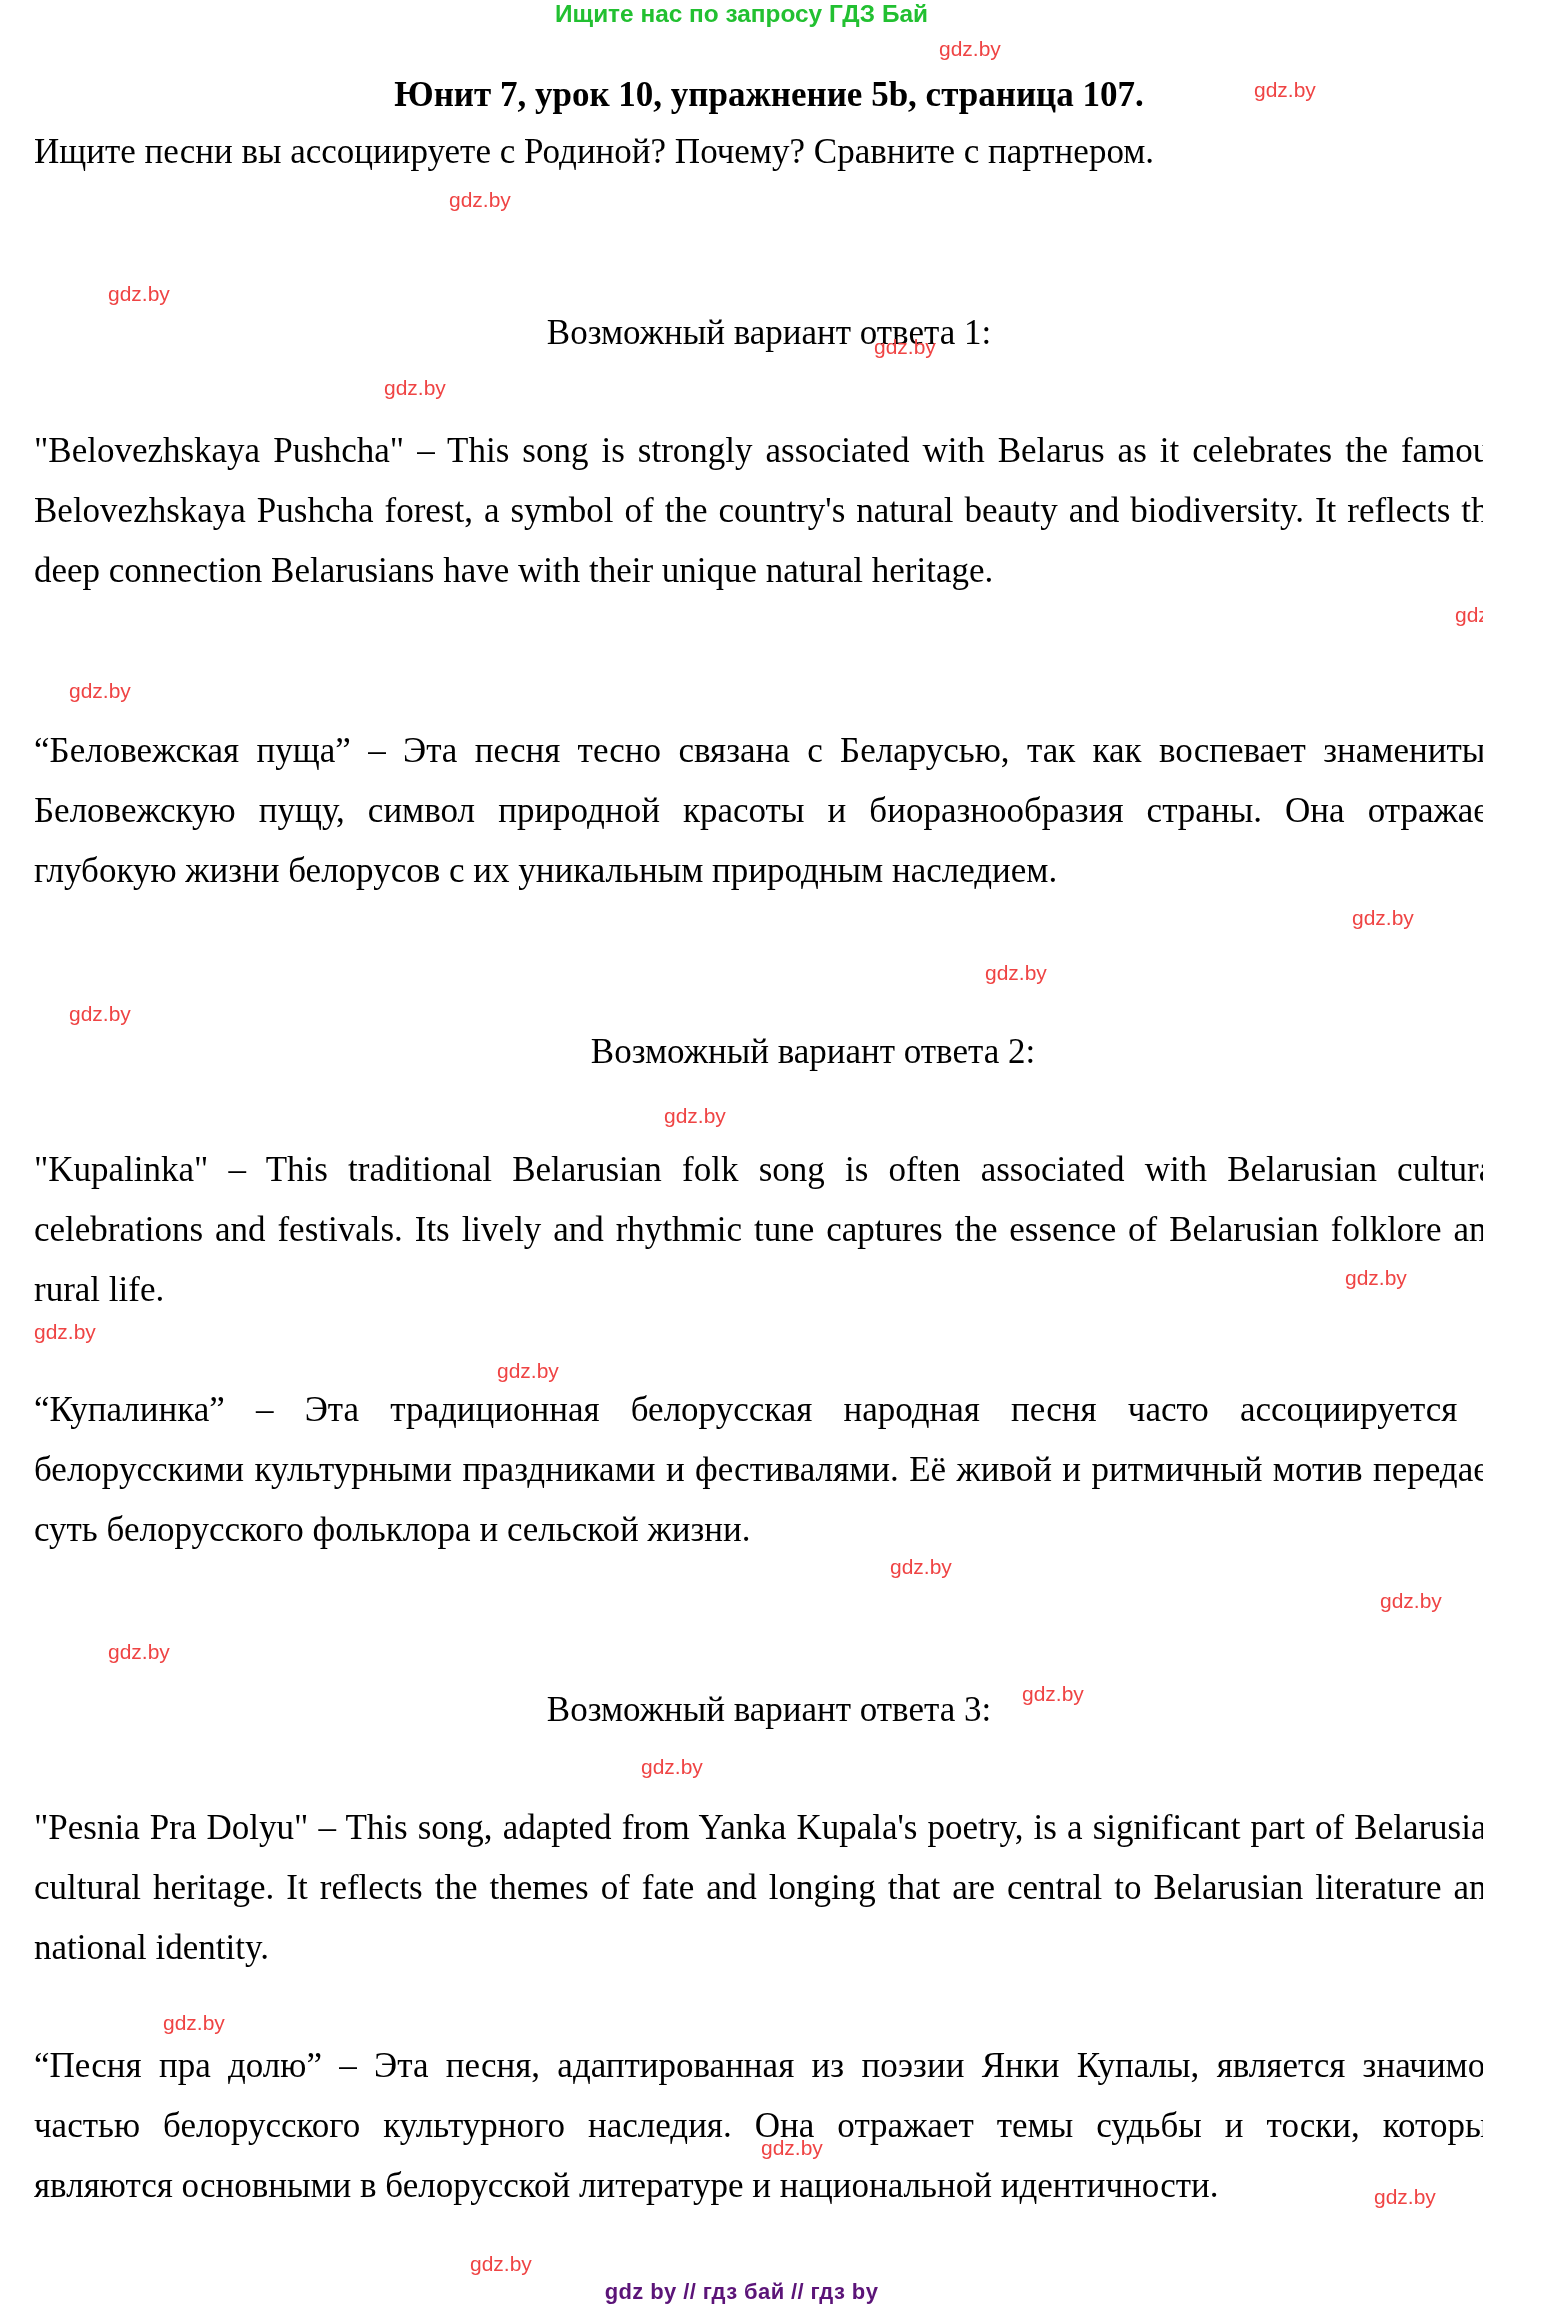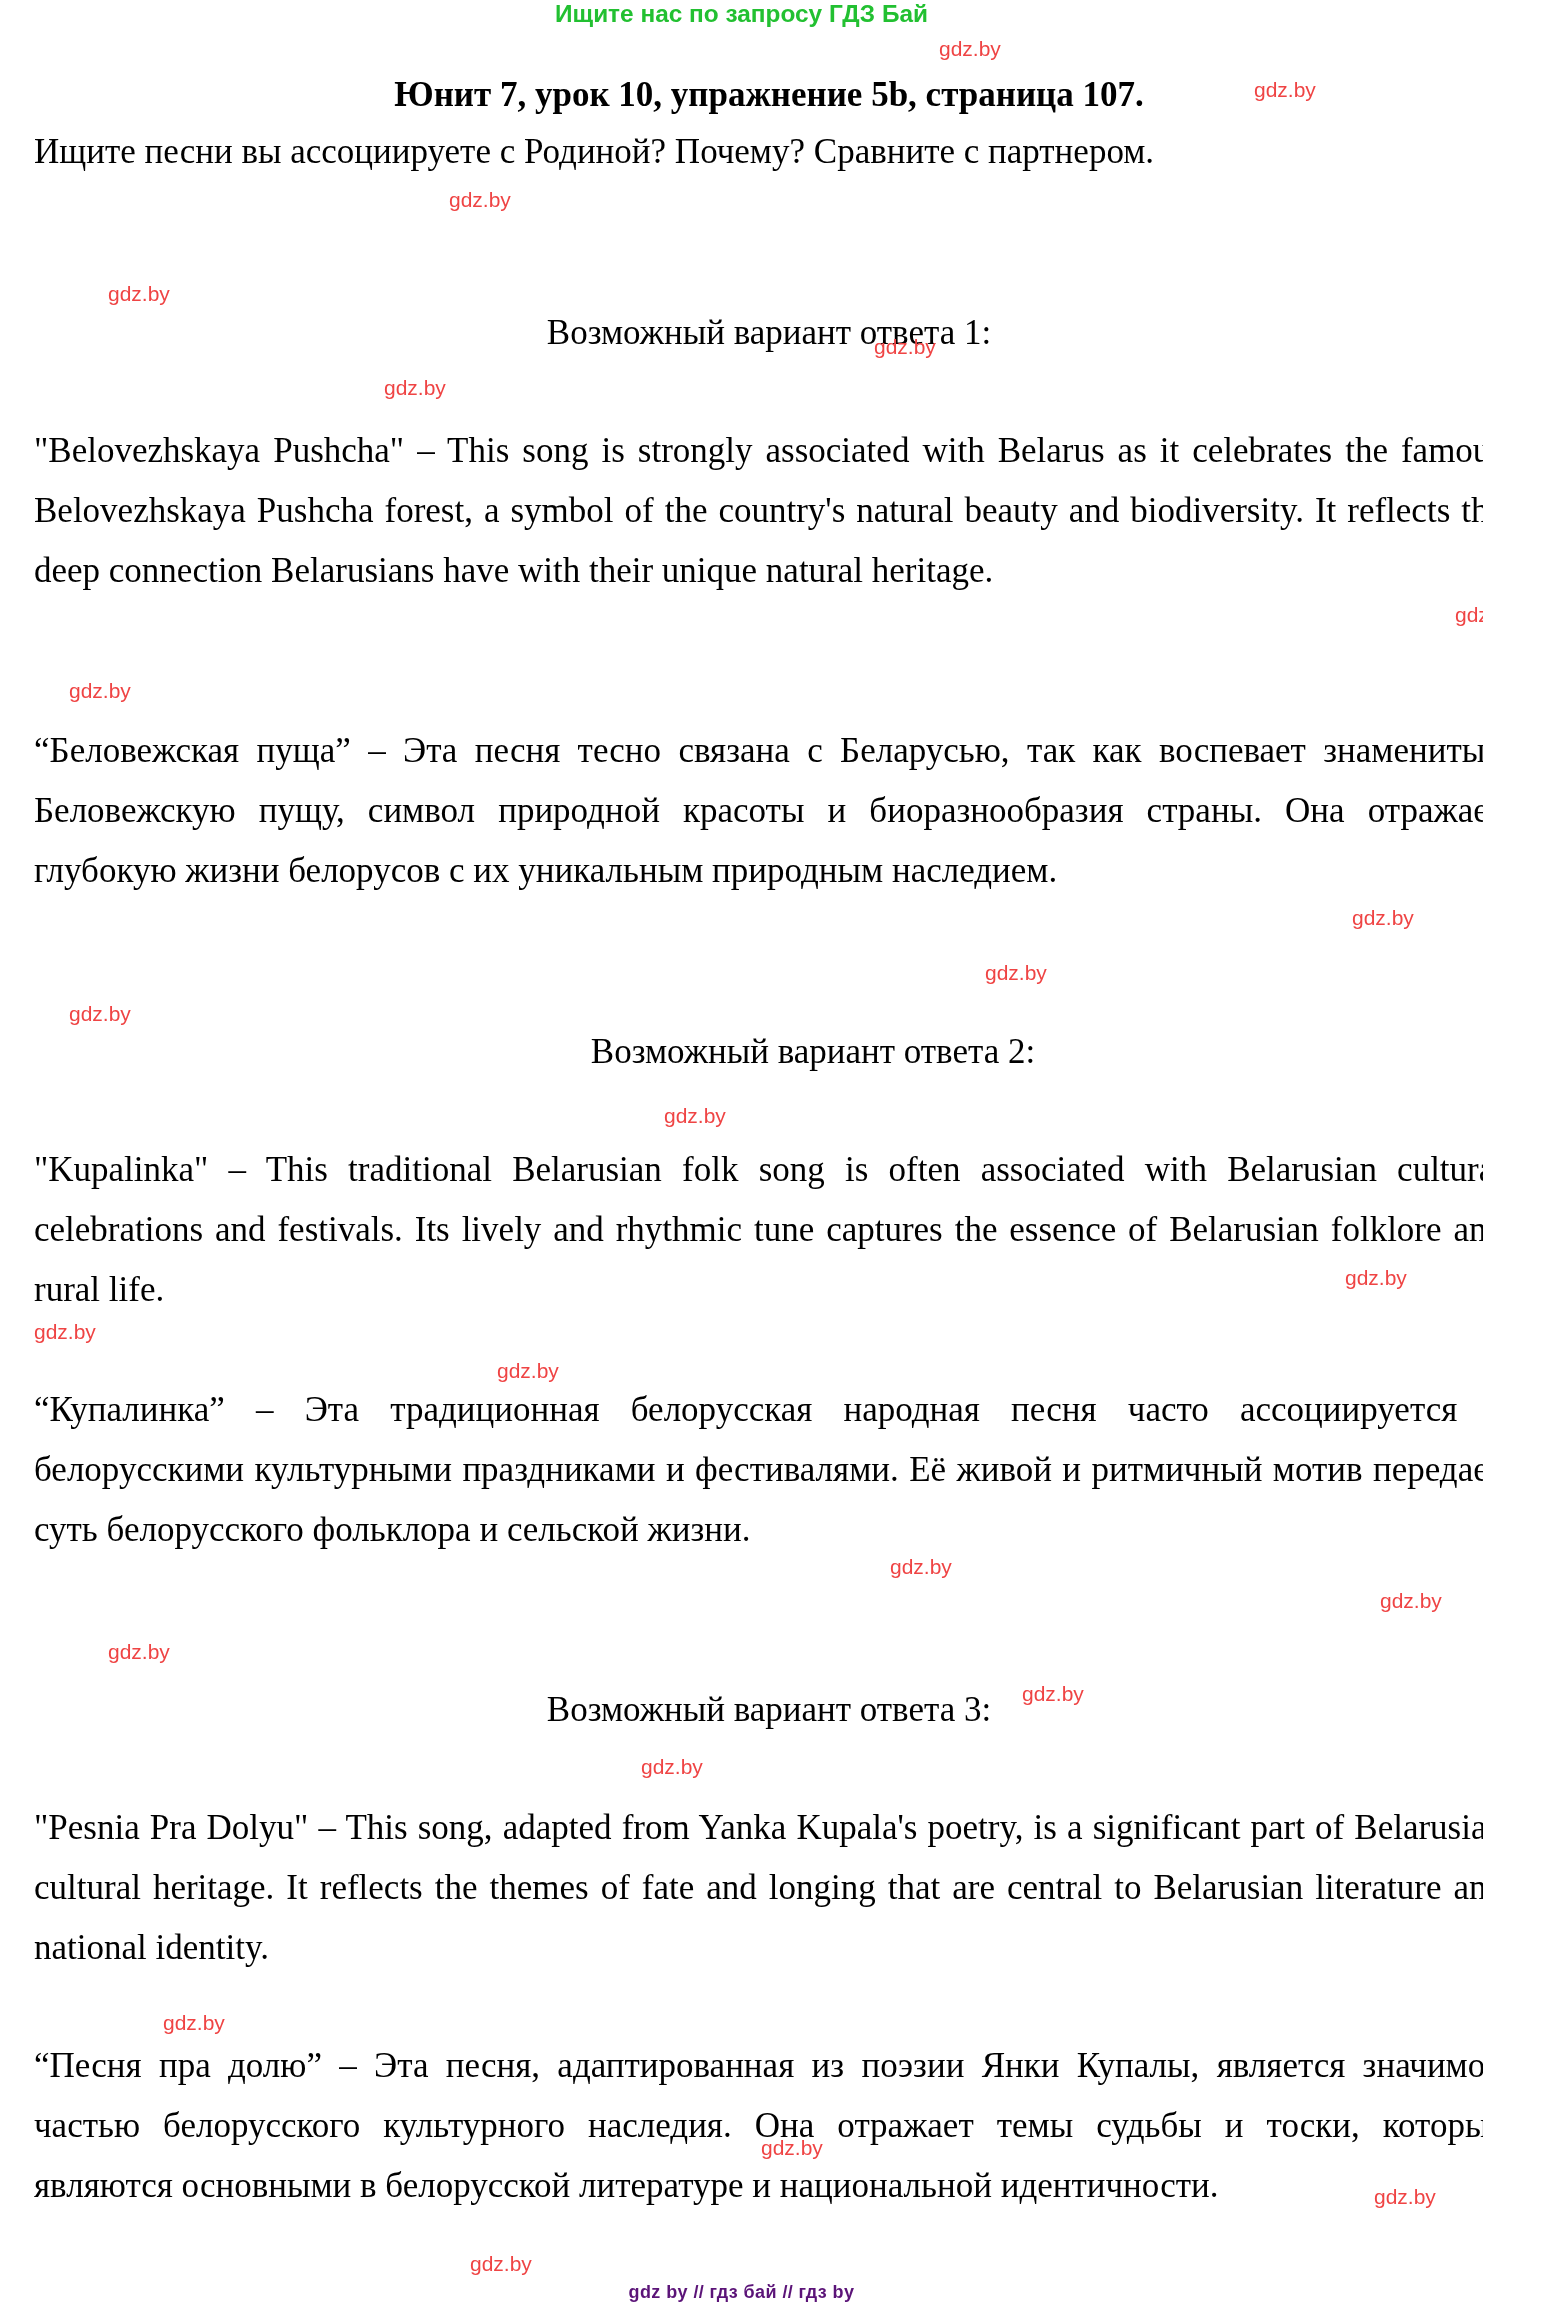--- a/index.html
+++ b/index.html
@@ -71,21 +71,21 @@
   }
 
   
   .footer {
     position: absolute;
     left: 0;
     width: 100%;
     text-align: center;
     font-family: "Liberation Sans", "DejaVu Sans", sans-serif;
     font-weight: bold;
-    font-size: 18px;
+    font-size: 22px;
     line-height: 24.4px;
     color: #5b1478;
     letter-spacing: 0.4px;
   }
 </style>
 </head>
 <body>
 
 <div id="page">
 

